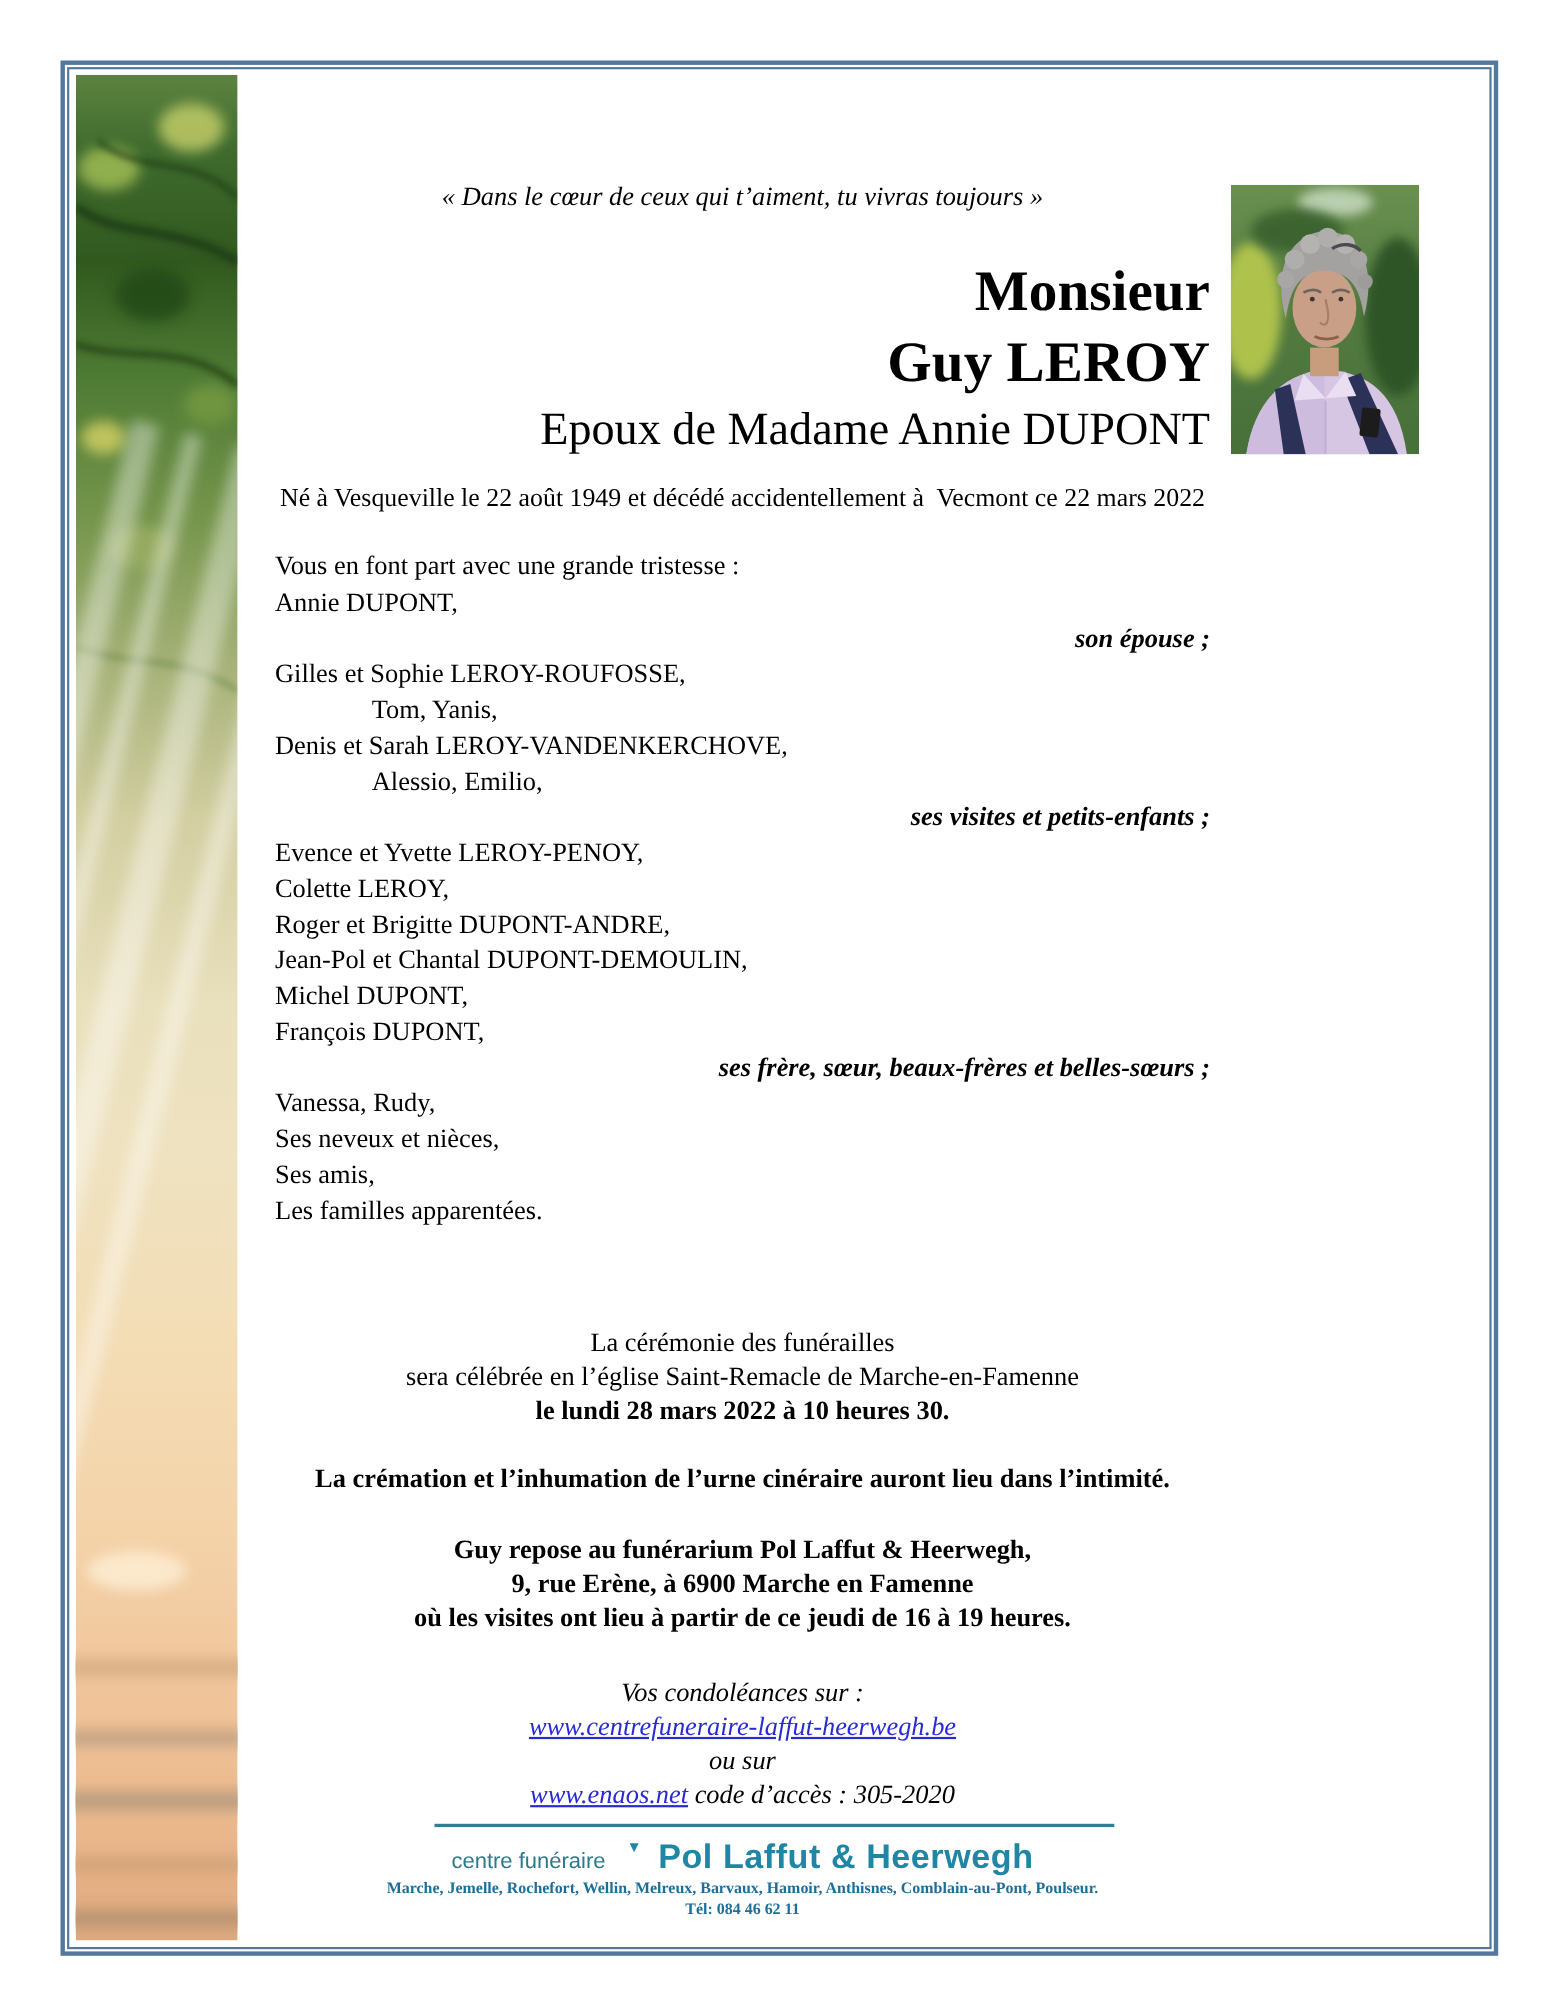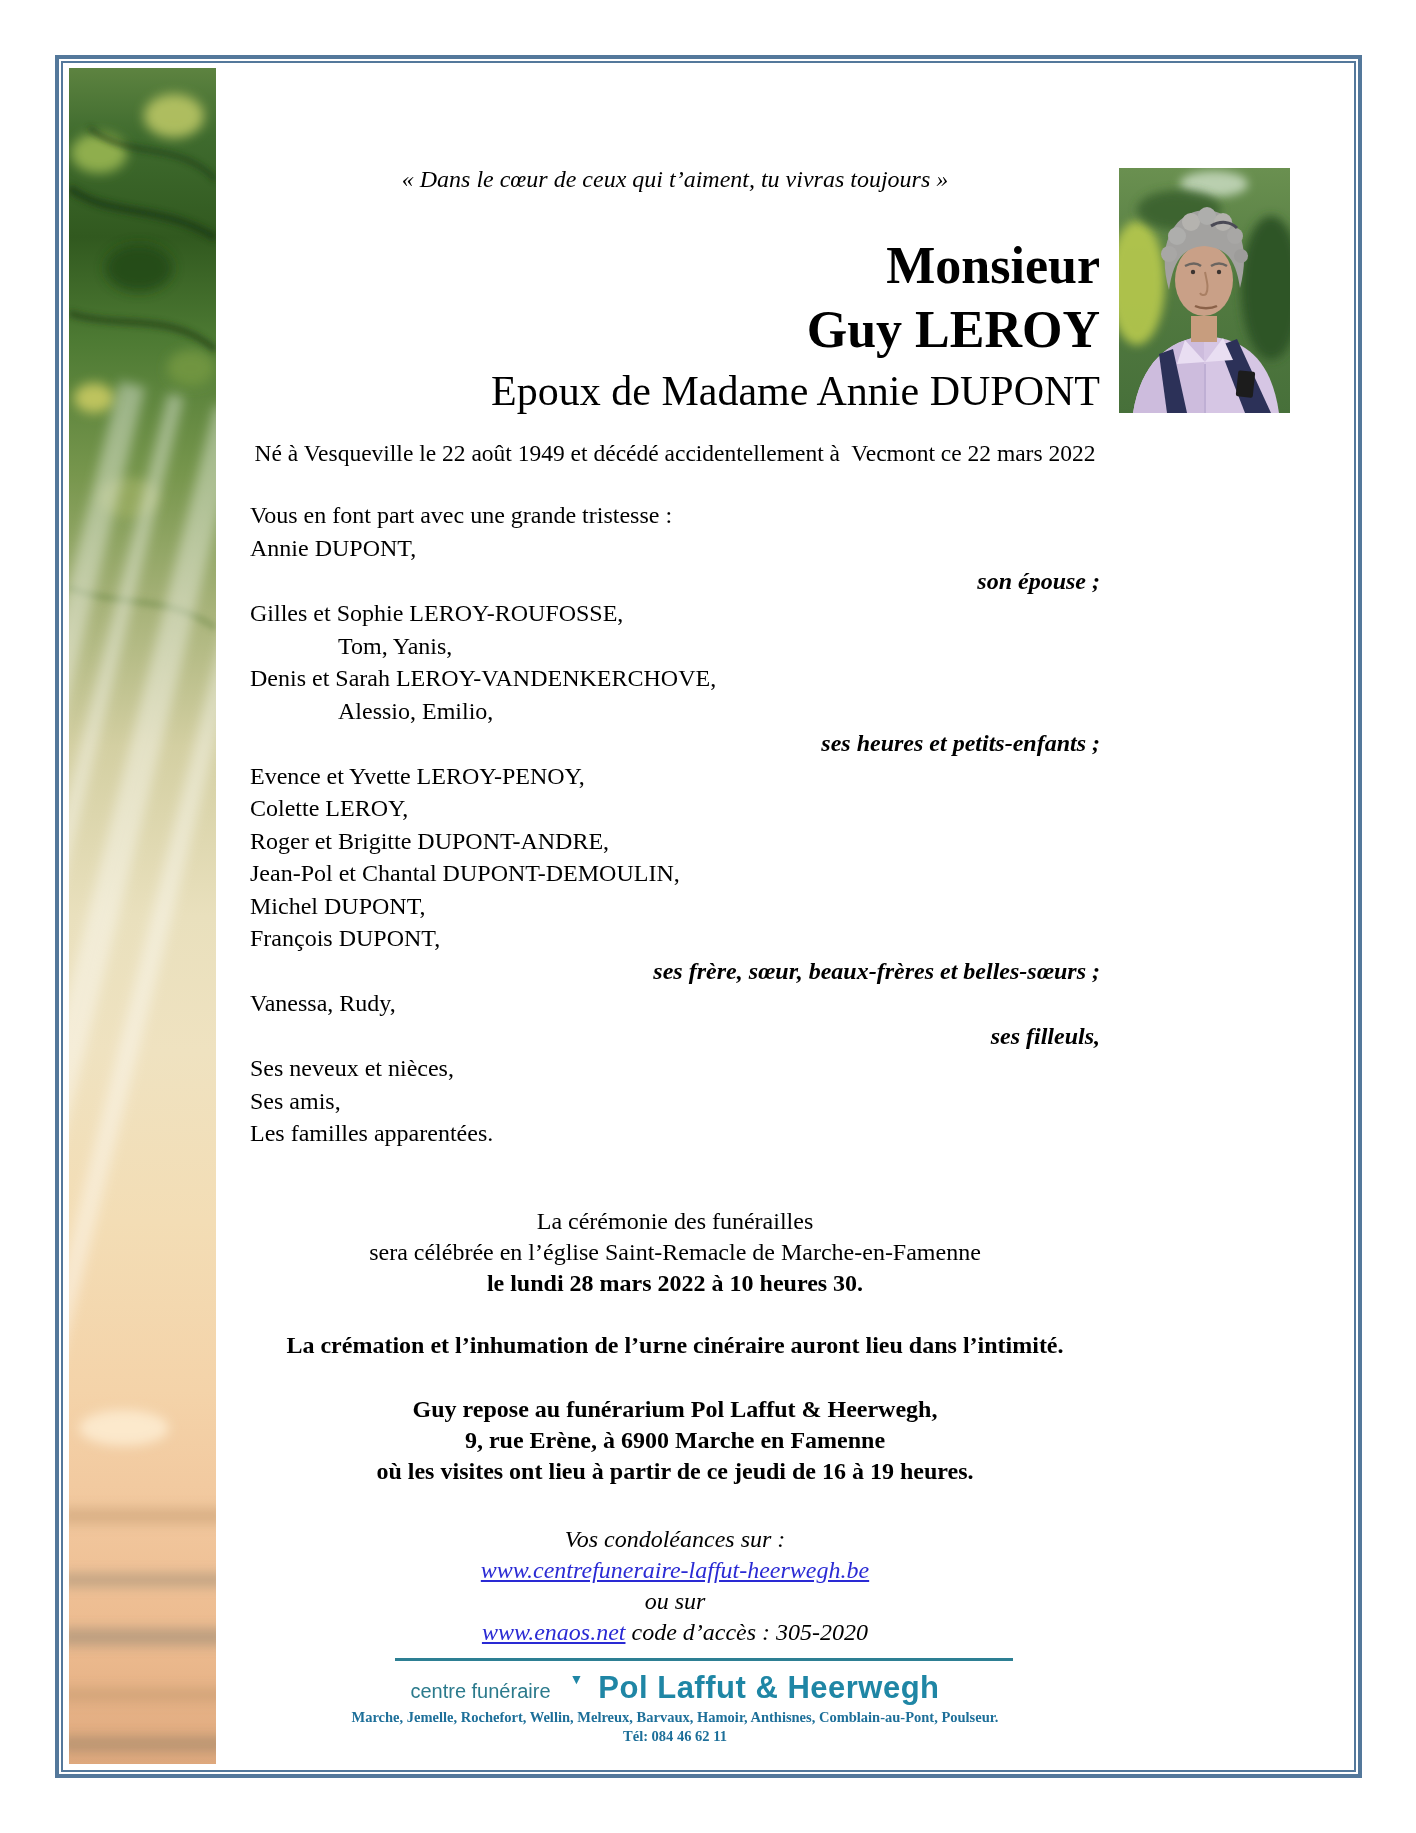--- a/index.html
+++ b/index.html
@@ -170,30 +170,29 @@
 
 <div class="intro">Vous en font part avec une grande tristesse :</div>
 
 <div class="mourners">
     <div class="line left">Annie DUPONT,</div>
     <div class="line right">son épouse ;</div>
     <div class="line left">Gilles et Sophie LEROY-ROUFOSSE,</div>
     <div class="line indent">Tom, Yanis,</div>
     <div class="line left">Denis et Sarah LEROY-VANDENKERCHOVE,</div>
     <div class="line indent">Alessio, Emilio,</div>
-    <div class="line right">ses heures et petits-enfants ;</div>
+    <div class="line right">ses visites et petits-enfants ;</div>
     <div class="line left">Evence et Yvette LEROY-PENOY,</div>
     <div class="line left">Colette LEROY,</div>
     <div class="line left">Roger et Brigitte DUPONT-ANDRE,</div>
     <div class="line left">Jean-Pol et Chantal DUPONT-DEMOULIN,</div>
     <div class="line left">Michel DUPONT,</div>
     <div class="line left">François DUPONT,</div>
     <div class="line right">ses frère, sœur, beaux-frères et belles-sœurs ;</div>
     <div class="line left">Vanessa, Rudy,</div>
-    <div class="line right">ses filleuls,</div>
     <div class="line left">Ses neveux et nièces,</div>
     <div class="line left">Ses amis,</div>
     <div class="line left">Les familles apparentées.</div>
   </div>
 
 <div class="ceremony">
     <div class="line c-regular">La cérémonie des funérailles</div>
     <div class="line c-regular">sera célébrée en l’église Saint-Remacle de Marche-en-Famenne</div>
     <div class="line c-bold">le lundi 28 mars 2022 à 10 heures 30.</div>
   </div>

